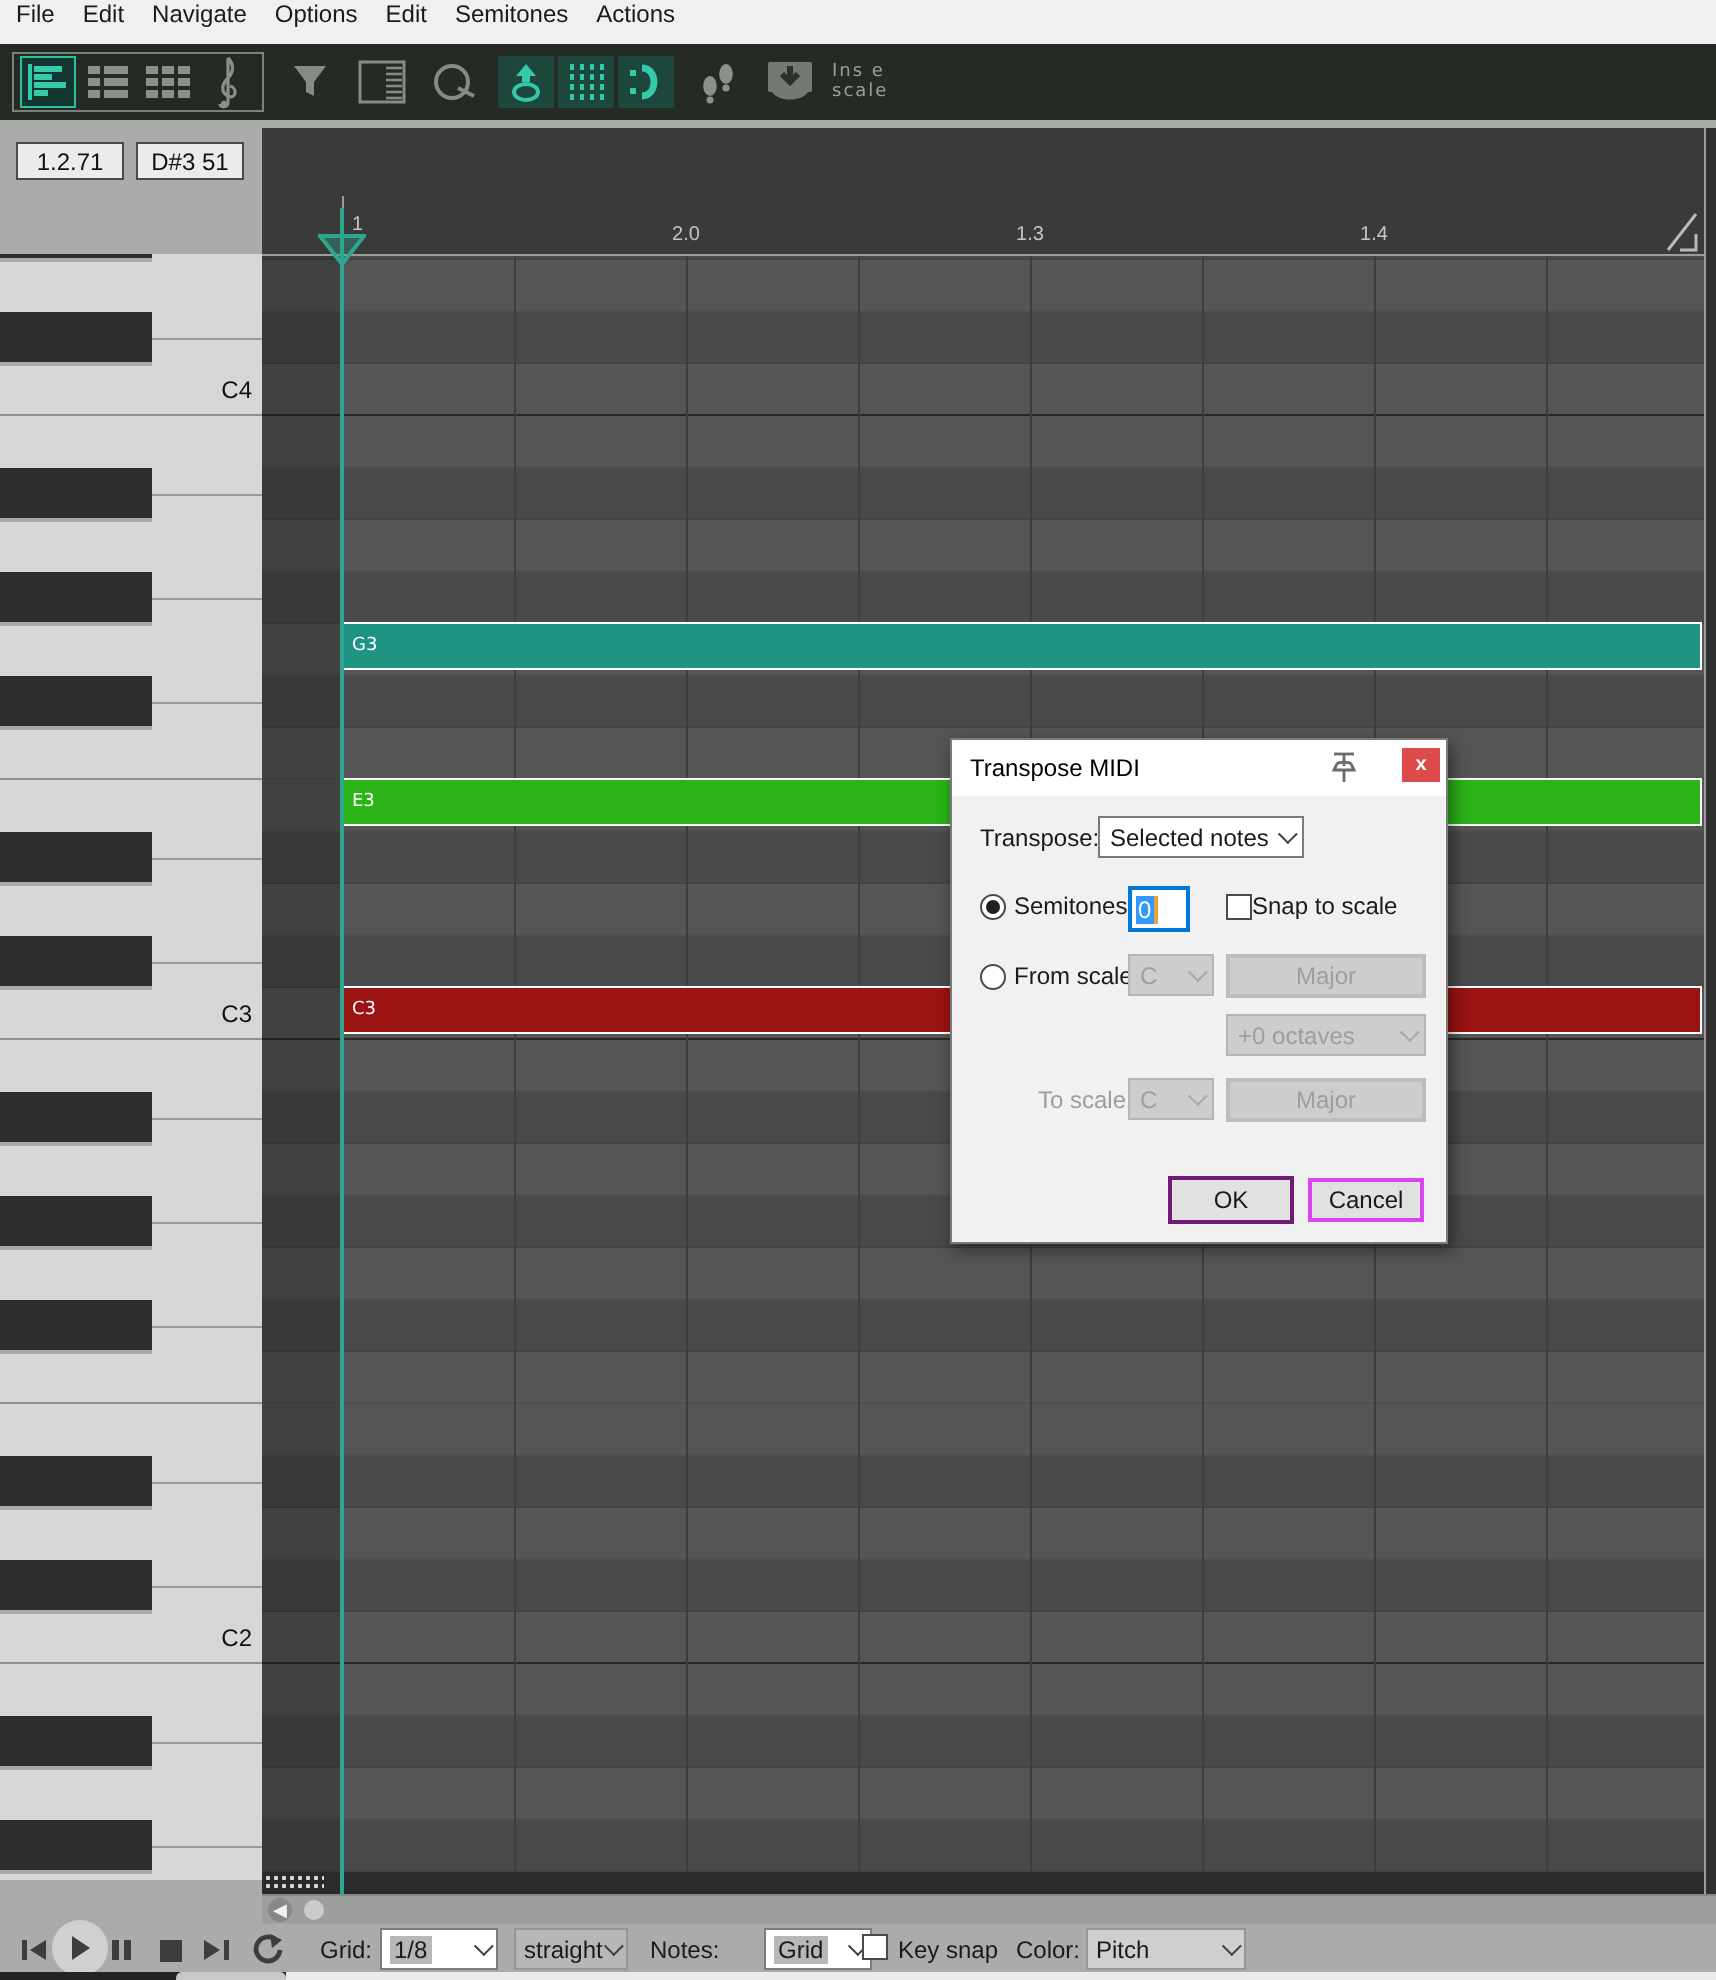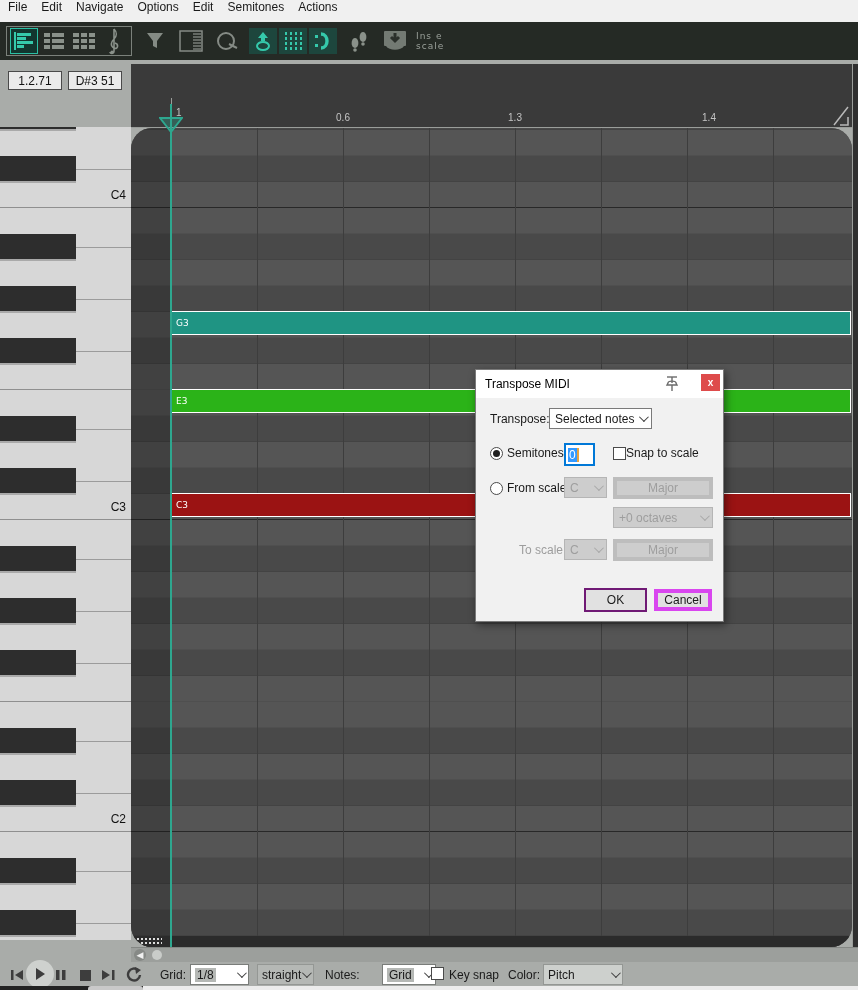--- a/index.html
+++ b/index.html
@@ -34,21 +34,21 @@
   .tick-label.first{transform:none;bottom:9px;}
   .tick-stub{position:absolute;width:1px;background:#9a9d9a;}
   #end-marker{position:absolute;right:2px;bottom:0px;}
   
   #keyboard{position:absolute;left:0;top:127px;width:131px;height:813px;background:#d7d7d7;overflow:hidden;}
   .black-key{position:absolute;left:0;width:76px;height:25px;background:#2d2d2d;box-shadow:0 2px 0 #a9a9a9;}
   .kb-midline{position:absolute;left:76px;width:55px;height:1px;background:#9b9b9b;}
   .kb-line{position:absolute;left:0;width:131px;height:1px;background:#8f8f8f;}
   .kb-label{position:absolute;right:5px;width:40px;text-align:right;font-size:12px;color:#111;height:26px;line-height:26px;}
   
-  #grid{position:absolute;left:131px;top:128px;width:721px;height:819px;background:#545454;overflow:hidden;border-radius:21px;}
+  #grid{position:absolute;left:131px;top:128px;width:721px;height:819px;background:#545454;overflow:hidden;}
   .grid-row{position:absolute;left:0;width:721px;height:26px;box-sizing:border-box;border-bottom:1px solid rgba(0,0,0,0.07);}
   .row-light{background:#555555;}
   .row-dark{background:#494949;}
   .octave-end{border-bottom:1px solid #282828;}
   .vline{position:absolute;top:0;width:1px;height:100%;background:#3d3d3d;z-index:2;}
   #preroll{position:absolute;left:0;top:0;width:40px;height:100%;background:rgba(20,20,20,0.30);z-index:3;}
   .midi-note{position:absolute;left:40px;width:680px;height:24px;border:1px solid #ffffff;z-index:4;
     color:#fff;font-size:9px;line-height:23px;padding-left:4px;box-sizing:border-box;font-family:"DejaVu Sans",sans-serif;}
   #grid-bottom-strip{position:absolute;left:0;bottom:0;width:721px;height:11px;background:#2b2b2b;z-index:5;}
   #drag-handle{position:absolute;left:1px;bottom:2px;width:30px;height:8px;z-index:6;
@@ -85,21 +85,21 @@
   #dlg-title .t{position:absolute;left:9px;top:7px;font-size:12px;color:#000;}
   #dlg-pin{position:absolute;right:42px;top:4px;}
   #dlg-close{position:absolute;right:3px;top:4px;width:19px;height:17px;background:#de4b4b;color:#fff;
     font-size:10px;font-weight:bold;text-align:center;line-height:17px;}
   .dlg-label{position:absolute;white-space:nowrap;}
   .dlg-label.disabled{color:#9d9d9d;}
   .dlg-select{position:absolute;height:21px;border:1px solid #7a7a7a;background:#fff;box-sizing:border-box;
     display:flex;align-items:center;padding:0 5px;}
   .dlg-select.disabled{background:#cdcdcd;border-color:#b5b5b5;color:#9e9e9e;}
   .dlg-select.disabled .chev{border-color:#a8a8a8;}
-  .dlg-btn{position:absolute;background:#e1e1e1;border:4px solid #d946ef;box-sizing:border-box;
+  .dlg-btn{position:absolute;background:#e1e1e1;border:2px solid #d946ef;box-sizing:border-box;
     text-align:center;font-size:12px;color:#1a1a1a;display:flex;align-items:center;justify-content:center;}
   .dlg-btn.disabled{background:#cdcdcd;border-color:#bdbdbd;color:#9e9e9e;}
   .dlg-btn.focus{border:2px solid #701a75;}
   .radio{position:absolute;width:13px;height:13px;border:1px solid #4a4a4a;border-radius:50%;background:#fff;box-sizing:border-box;}
   .radio.checked::after{content:"";position:absolute;left:2px;top:2px;width:7px;height:7px;border-radius:50%;background:#1f1f1f;}
   #sem-input{position:absolute;left:88px;top:73px;width:31px;height:23px;border:2px solid #0078d7;background:#fff;
     box-sizing:border-box;display:flex;align-items:center;padding-left:2px;}
   #sem-input .selval{background:#3399ff;color:#fff;font-size:12px;padding:0 1px;}
   #sem-input .caret{width:2px;height:14px;background:#e8a33d;}
   svg{display:block;}
@@ -252,23 +252,23 @@
 </div>
 
 <div id="pos-time" class="pos-box">1.2.71</div>
 <div id="pos-pitch" class="pos-box">D#3  51</div>
 
 <div id="ruler">
   <svg id="end-marker" width="18" height="22">
       <path d="M16 2 L2 20 M8 20 L16 20 L16 12" stroke="#b9b9b9" stroke-width="1.5" fill="none"></path>
     </svg>
 <div class="tick-label first" style="left: 45px;">1</div>
-    <div class="tick-label" style="left: 212px;">0.6</div>
+    <div class="tick-label" style="left: 212px;">2.0</div>
     <div class="tick-label" style="left: 384px;">1.3</div>
-    <div class="tick-label" style="left: 556px; margin-left: 22px;">1.4</div>
+    <div class="tick-label" style="left: 556px;">1.4</div>
     <div class="tick-stub" style="left: 40px; top: 34px; height: 19px;"></div>
   </div>
 
 <div id="keyboard">
     <div class="black-key" style="top: -23px;"></div>
     <div class="black-key" style="top: 29px;"></div>
     <div class="kb-midline" style="top: 42px;"></div>
     <div class="kb-line" style="top: 80px;"></div>
     <div class="kb-label" style="top: 55px;">C4</div>
     <div class="black-key" style="top: 107px;"></div>

